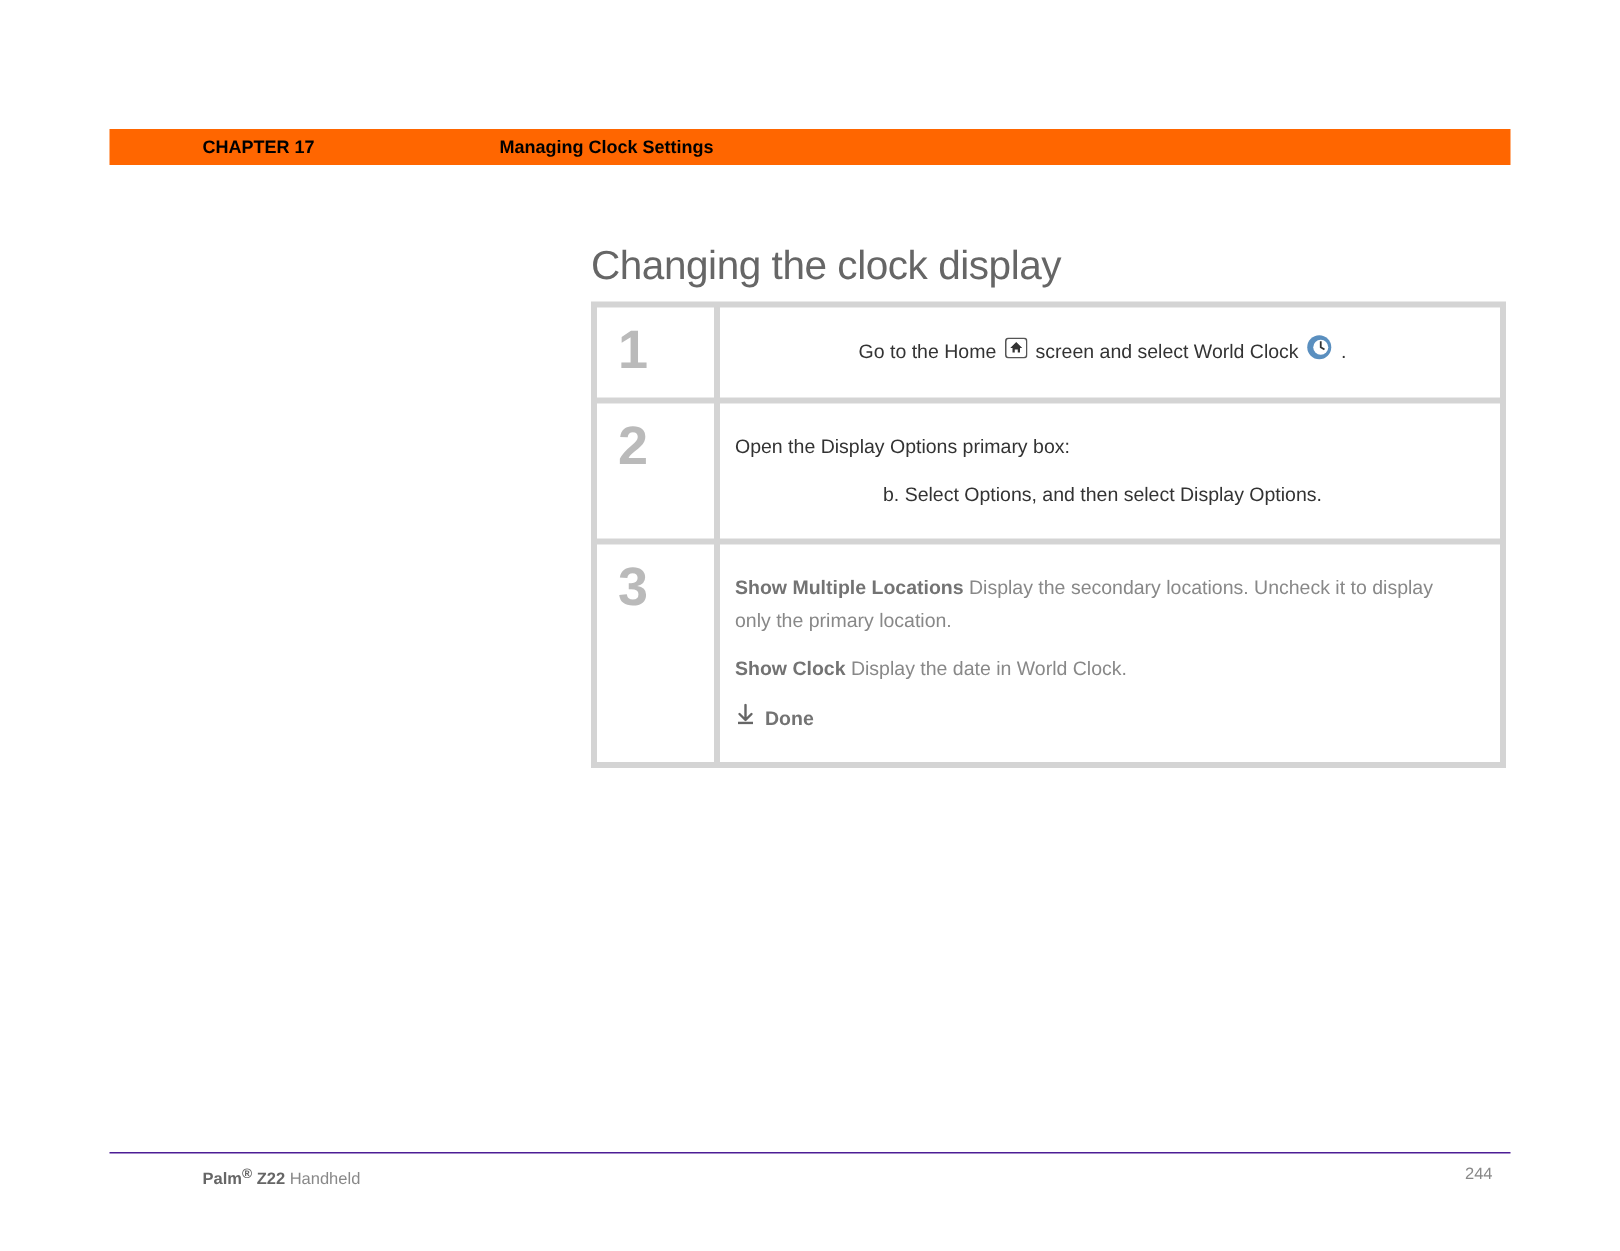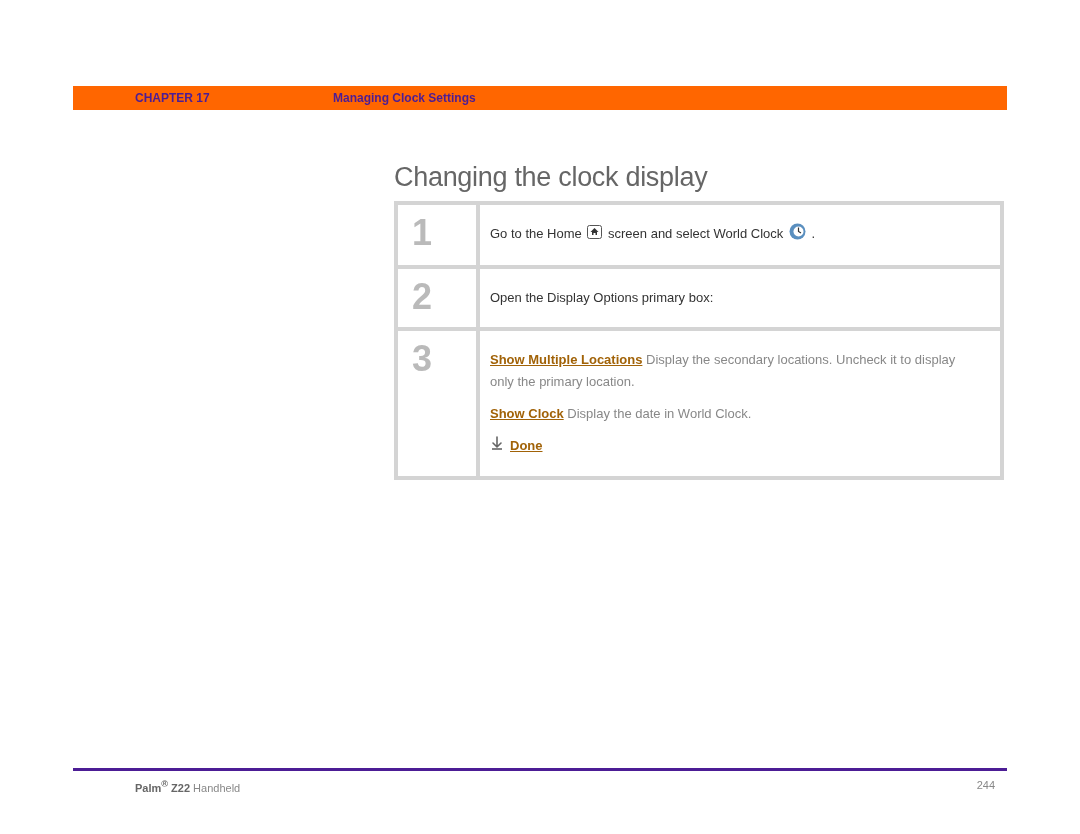--- a/index.html
+++ b/index.html
@@ -12,21 +12,21 @@
   }
   .header-bar {
     position: absolute;
     top: 86px;
     left: 73px;
     width: 934px;
     height: 24px;
     background: #ff6600;
     display: flex;
     align-items: center;
-    color: #4c1d95;
+    color: #000000;
     font-size: 12px;
     font-weight: bold;
   }
   .header-chapter {
     padding-left: 62px;
     width: 260px;
   }
   .header-title {
     padding-left: 0;
   }
@@ -65,40 +65,40 @@
   .step-content {
     background: #ffffff;
     flex: 1;
     padding: 18px 20px 18px 10px;
     font-size: 13px;
     color: #333333;
     line-height: 1.7;
     margin-left: 4px;
   }
   .step-content p { margin-bottom: 10px; }
-  .step-content p:last-child { margin-bottom: 0; }
+  .step-content p:last-child { margin-bottom: 0; text-align: center; }
   .gray-text { color: #888888; }
-  .bold-gray { font-weight: bold; color: #a16207; text-decoration: underline; }
+  .bold-gray { font-weight: bold; color: #737373; }
   .link-u { text-decoration: underline; font-weight: bold; }
   .inline-icon {
     display: inline-block;
     vertical-align: middle;
     margin: 0 2px;
   }
   .done-line {
     display: flex;
     margin-top: 10px;
   }
   .done-icon { margin-right: 6px; }
   .footer {
     position: absolute;
     top: 768px;
     left: 73px;
     width: 934px;
-    border-top: 3px solid #4c1d95;
+    border-top: 1px solid #4c1d95;
     padding-top: 8px;
     display: flex;
     justify-content: space-between;
     font-size: 11px;
     color: #888888;
   }
   .footer-left { padding-left: 62px; }
   .footer-left .b { font-weight: bold; color: #666; }
   .footer-right { padding-right: 12px; }
 </style>
@@ -135,20 +135,21 @@
         </span>
         <span> .</span>
       </p>
     </div>
   </div>
 
   <div class="step-row">
     <div class="step-number">2</div>
     <div class="step-content">
       <p>Open the Display Options primary box:</p>
+      <p>b.  Select Options, and then select Display Options.</p>
     </div>
   </div>
 
   <div class="step-row">
     <div class="step-number">3</div>
     <div class="step-content">
       <p class="gray-text">
         <span class="bold-gray">Show Multiple Locations</span><span>   Display the secondary locations. Uncheck it to display only the primary location.</span>
       </p>
       <p class="gray-text">

